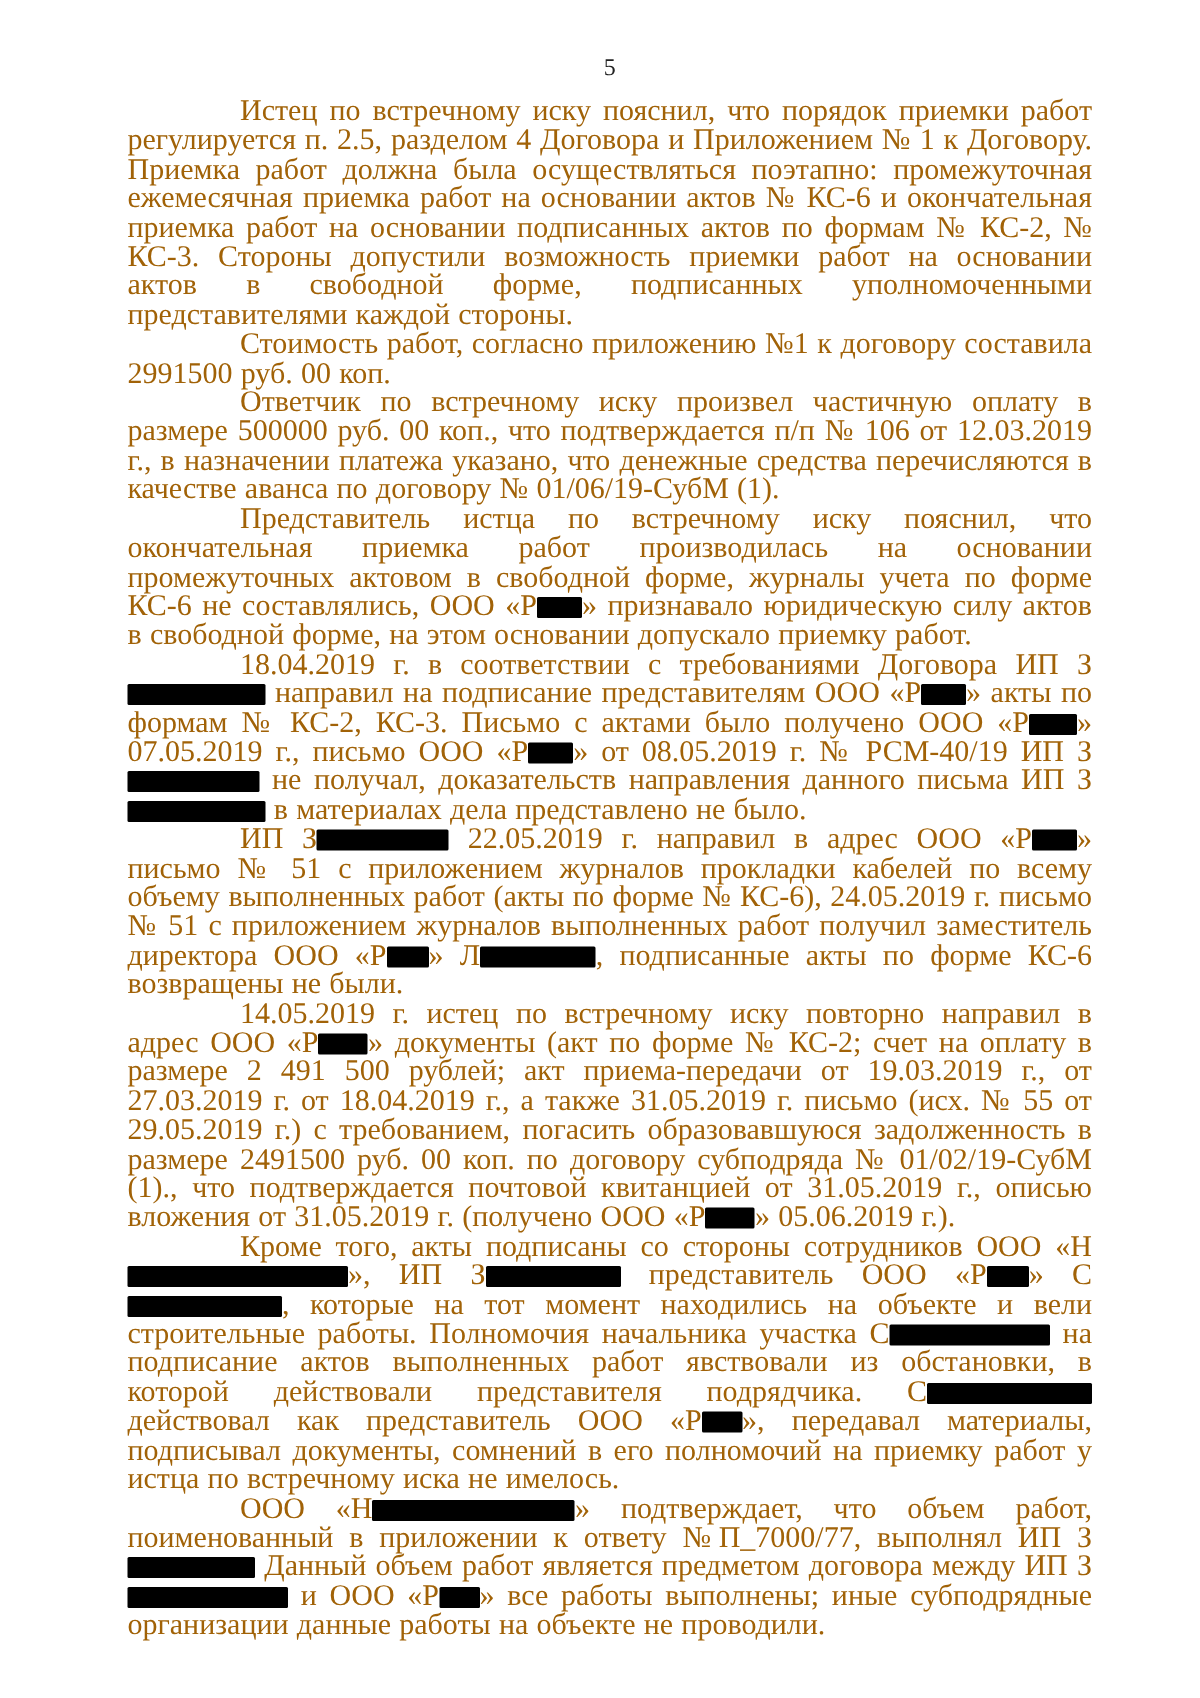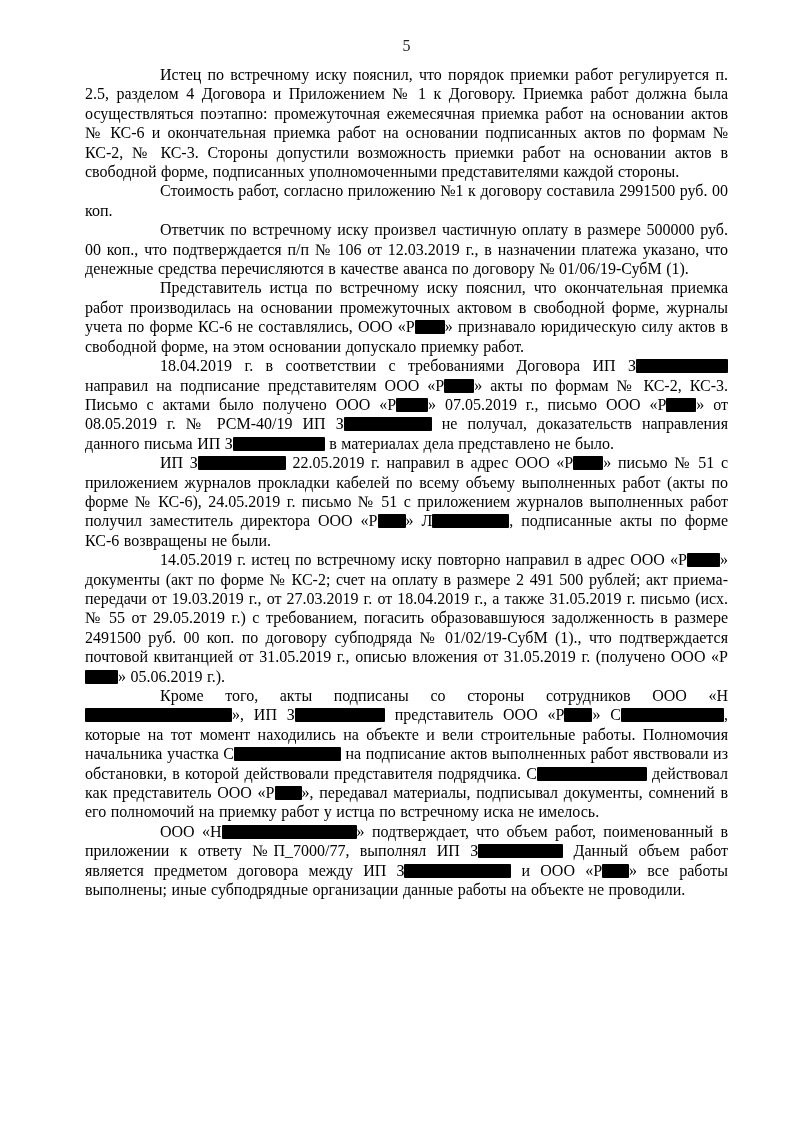--- a/index.html
+++ b/index.html
@@ -24,25 +24,25 @@
   .page-number {
     text-align: center;
     font-size: 16px;
     line-height: 19px;
     margin: 0 0 10px 0;
     color: #222222;
   }
   .text-body p {
     margin: 0;
     padding: 0;
-    font-size: 16px;
+    font-size: 20px;
     line-height: 19.4px;
     text-align: justify;
     text-indent: 75px;
-    color: #000000;
+    color: #a16207;
     word-spacing: 0.5px;
   }
   .redaction {
     display: inline-block;
     background: #000000;
     height: 14px;
     vertical-align: -2px;
     border-radius: 1px;
   }
 </style>

